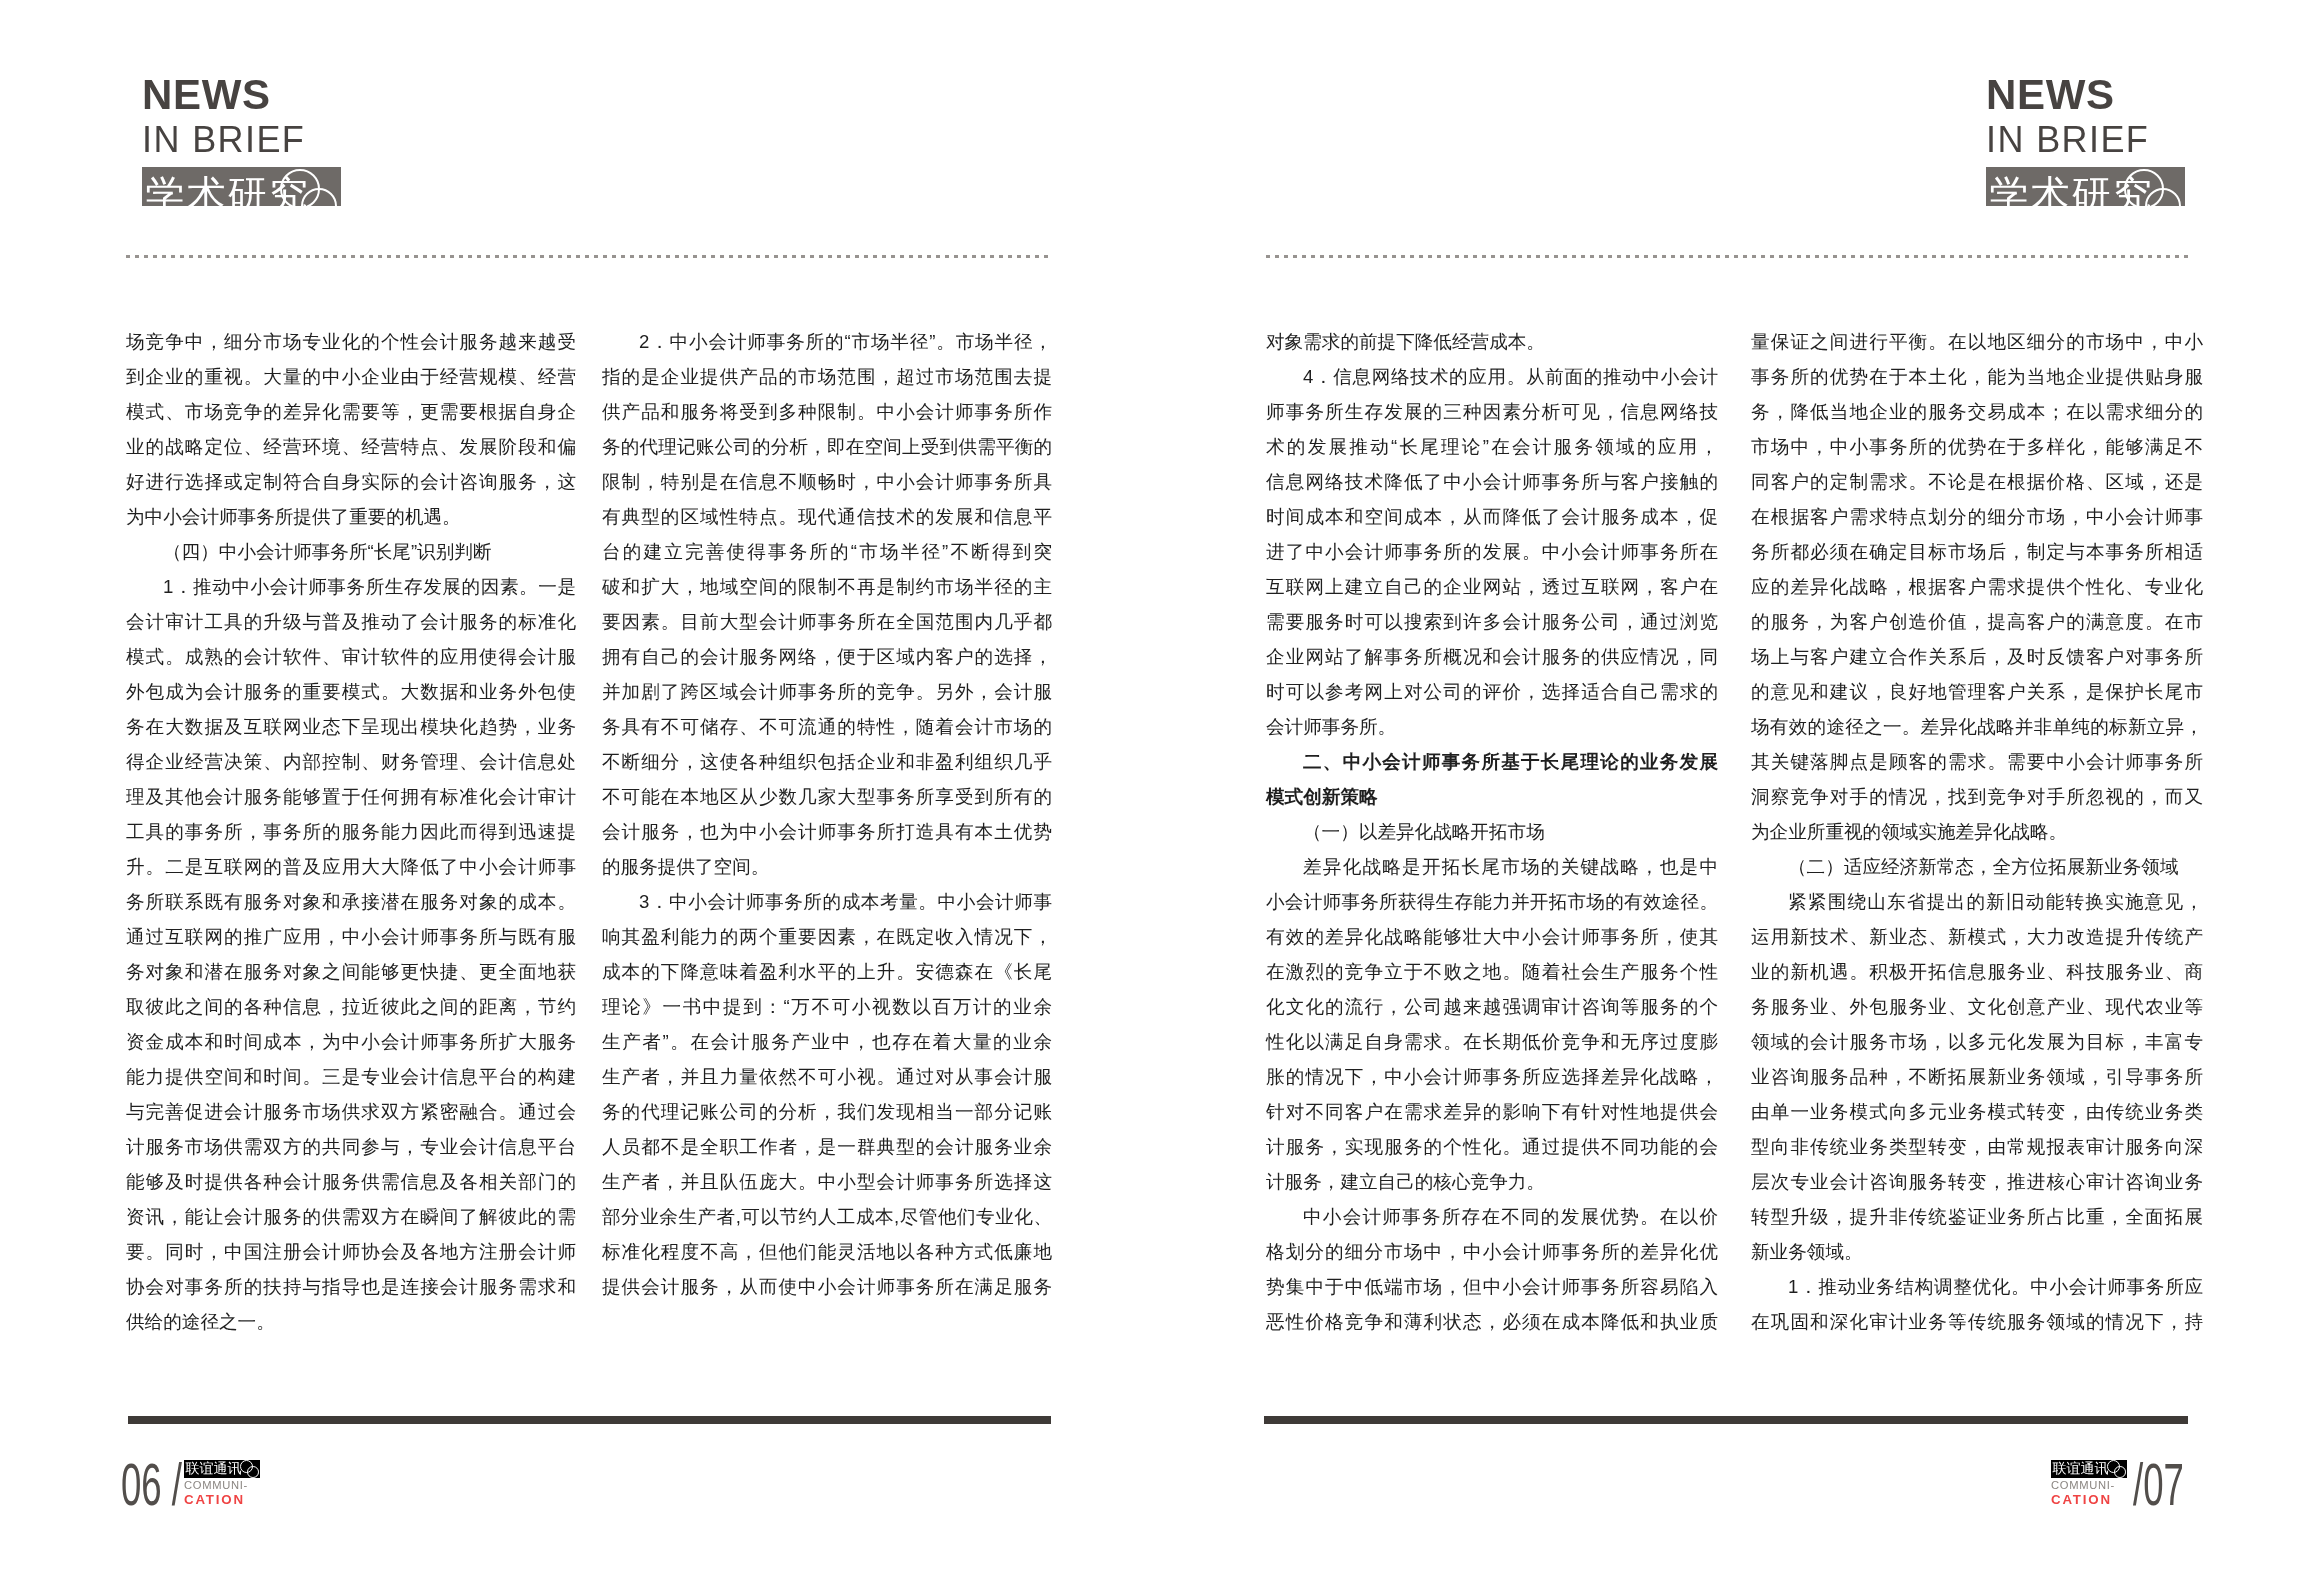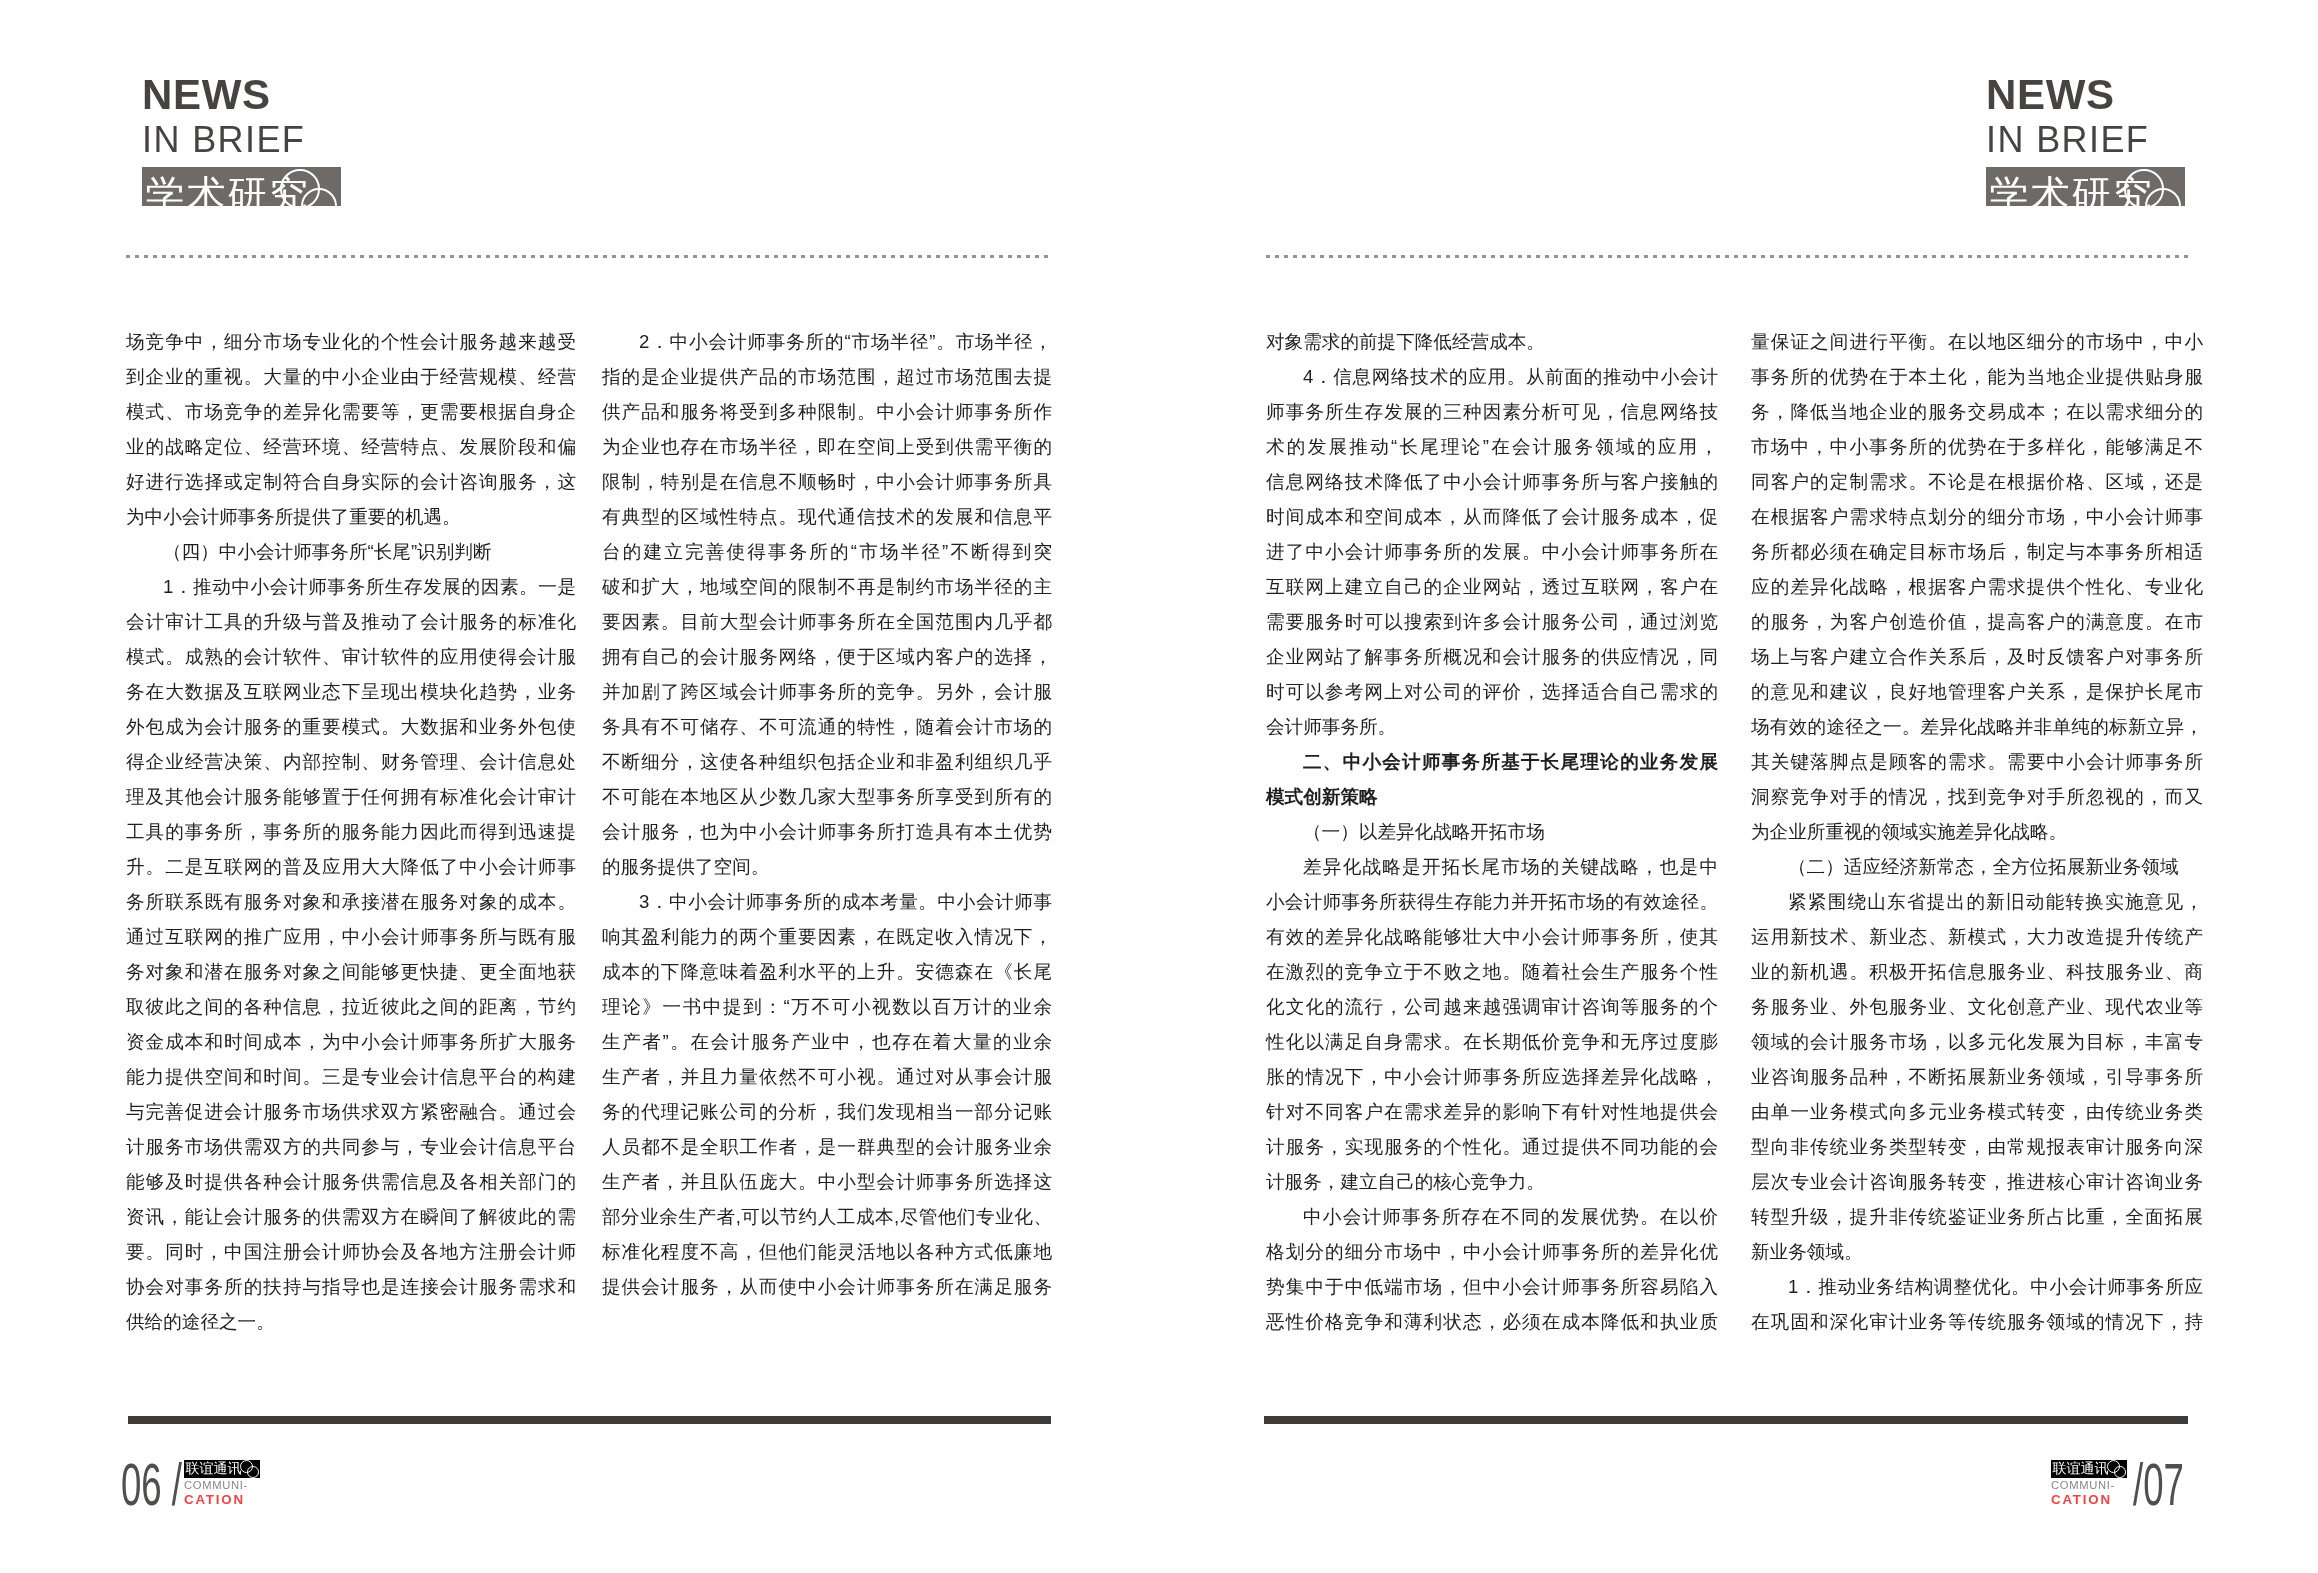--- a/index.html
+++ b/index.html
@@ -69,22 +69,22 @@
     <div class="ln j">场竞争中，细分市场专业化的个性会计服务越来越受</div>
     <div class="ln j">到企业的重视。大量的中小企业由于经营规模、经营</div>
     <div class="ln j">模式、市场竞争的差异化需要等，更需要根据自身企</div>
     <div class="ln j">业的战略定位、经营环境、经营特点、发展阶段和偏</div>
     <div class="ln j">好进行选择或定制符合自身实际的会计咨询服务，这</div>
     <div class="ln">为中小会计师事务所提供了重要的机遇。</div>
     <div class="ln i">（四）中小会计师事务所“长尾”识别判断</div>
     <div class="ln j i">1．推动中小会计师事务所生存发展的因素。一是</div>
     <div class="ln j">会计审计工具的升级与普及推动了会计服务的标准化</div>
     <div class="ln j">模式。成熟的会计软件、审计软件的应用使得会计服</div>
+    <div class="ln j">外包成为会计服务的重要模式。大数据和业务外包使</div>
     <div class="ln j">务在大数据及互联网业态下呈现出模块化趋势，业务</div>
-    <div class="ln j">外包成为会计服务的重要模式。大数据和业务外包使</div>
     <div class="ln j">得企业经营决策、内部控制、财务管理、会计信息处</div>
     <div class="ln j">理及其他会计服务能够置于任何拥有标准化会计审计</div>
     <div class="ln j">工具的事务所，事务所的服务能力因此而得到迅速提</div>
     <div class="ln j">升。二是互联网的普及应用大大降低了中小会计师事</div>
     <div class="ln j">务所联系既有服务对象和承接潜在服务对象的成本。</div>
     <div class="ln j">通过互联网的推广应用，中小会计师事务所与既有服</div>
     <div class="ln j">务对象和潜在服务对象之间能够更快捷、更全面地获</div>
     <div class="ln j">取彼此之间的各种信息，拉近彼此之间的距离，节约</div>
     <div class="ln j">资金成本和时间成本，为中小会计师事务所扩大服务</div>
     <div class="ln j">能力提供空间和时间。三是专业会计信息平台的构建</div>
@@ -93,21 +93,21 @@
     <div class="ln j">能够及时提供各种会计服务供需信息及各相关部门的</div>
     <div class="ln j">资讯，能让会计服务的供需双方在瞬间了解彼此的需</div>
     <div class="ln j">要。同时，中国注册会计师协会及各地方注册会计师</div>
     <div class="ln j">协会对事务所的扶持与指导也是连接会计服务需求和</div>
     <div class="ln">供给的途径之一。</div>
   </div>
 <div class="col" style="left:602px;width:450px;">
     <div class="ln j i">2．中小会计师事务所的“市场半径”。市场半径，</div>
     <div class="ln j">指的是企业提供产品的市场范围，超过市场范围去提</div>
     <div class="ln j">供产品和服务将受到多种限制。中小会计师事务所作</div>
-    <div class="ln j">为企业也存在市场半径，即在空间上受到供需平衡的</div>
+    <div class="ln j">务的代理记账公司的分析，即在空间上受到供需平衡的</div>
     <div class="ln j">限制，特别是在信息不顺畅时，中小会计师事务所具</div>
     <div class="ln j">有典型的区域性特点。现代通信技术的发展和信息平</div>
     <div class="ln j">台的建立完善使得事务所的“市场半径”不断得到突</div>
     <div class="ln j">破和扩大，地域空间的限制不再是制约市场半径的主</div>
     <div class="ln j">要因素。目前大型会计师事务所在全国范围内几乎都</div>
     <div class="ln j">拥有自己的会计服务网络，便于区域内客户的选择，</div>
     <div class="ln j">并加剧了跨区域会计师事务所的竞争。另外，会计服</div>
     <div class="ln j">务具有不可储存、不可流通的特性，随着会计市场的</div>
     <div class="ln j">不断细分，这使各种组织包括企业和非盈利组织几乎</div>
     <div class="ln j">不可能在本地区从少数几家大型事务所享受到所有的</div>

